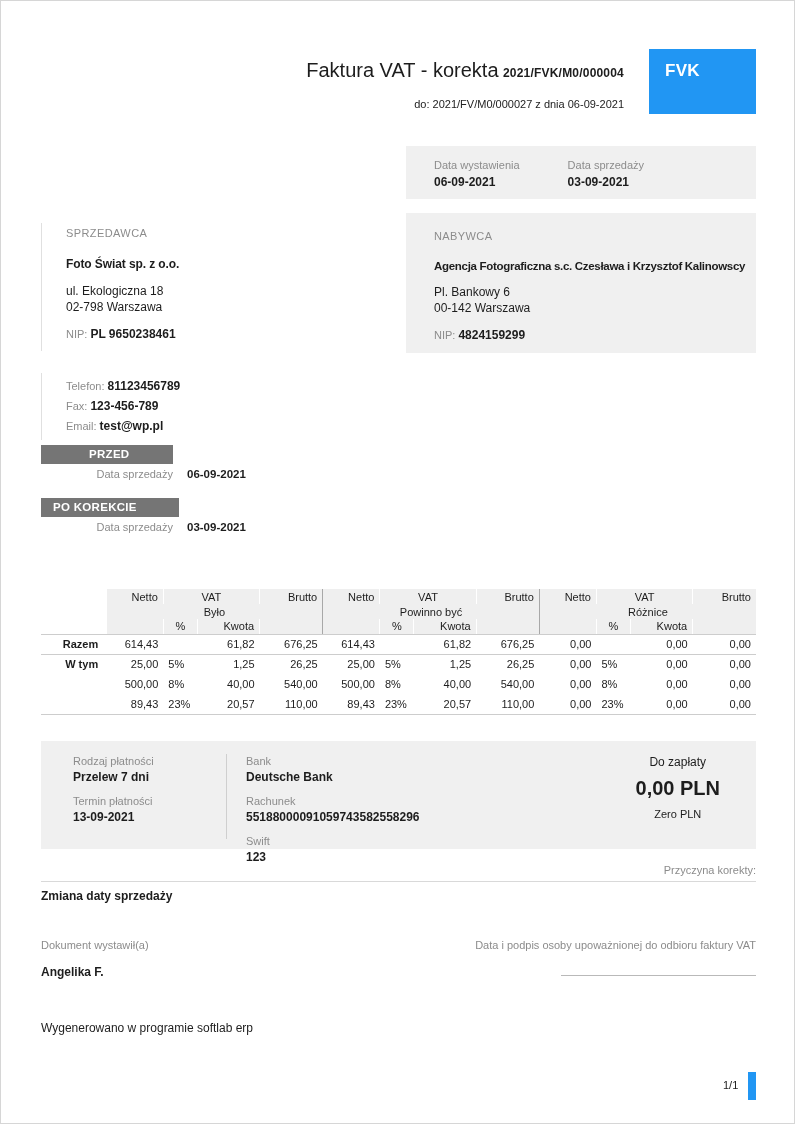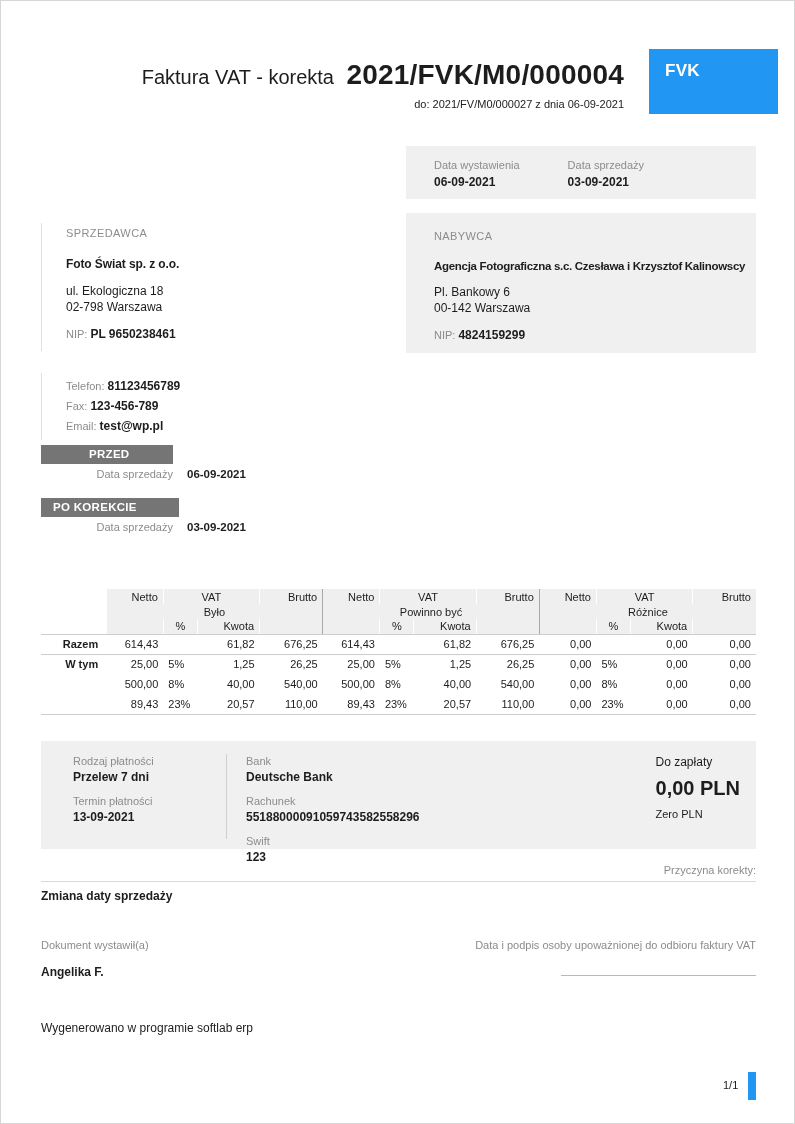--- a/index.html
+++ b/index.html
@@ -5,24 +5,24 @@
   * { margin:0; padding:0; box-sizing:border-box; }
   html,body { background:#fff; }
   body { font-family:"Liberation Sans", sans-serif; color:#1d1d1d; }
   .page {
     position:relative; width:795px; height:1124px; background:#fff;
     border:1px solid #d6d6d6; overflow:hidden;
   }
   
   .title-row { position:absolute; top:58px; left:40px; right:170px; text-align:right; white-space:nowrap; }
   .title-regular { font-size:20px; font-weight:400; }
-  .title-number { font-size:28px; font-weight:700; margin-left:8px; letter-spacing:.2px; }
+  .title-number { font-size:12px; font-weight:700; letter-spacing:.2px; }
   .reference { position:absolute; top:97px; left:40px; right:170px; text-align:right; font-size:11px; color:#222; }
   .badge {
-    position:absolute; top:48px; left:648px; width:129px; height:65px;
+    position:absolute; top:48px; left:648px; width:107px; height:65px;
     background:#2196f3; color:#fff; font-size:17px; font-weight:700;
     padding:12px 0 0 16px; letter-spacing:.3px;
   }
   
   .dates-box {
     position:absolute; top:145px; left:405px; width:350px; height:53px;
     background:#f0f0f0; display:flex; gap:48px; padding:13px 0 0 28px;
   }
   .field-label { font-size:11px; color:#8c8c8c; }
   .field-value { font-size:12px; font-weight:700; margin-top:4px; }
@@ -77,21 +77,21 @@
   
   .payment {
     position:absolute; top:740px; left:40px; width:715px; height:108px;
     background:#f0f0f0;
   }
   .pay-left { position:absolute; top:14px; left:32px; }
   .pay-left .field-value, .pay-mid .field-value { margin-top:3px; }
   .pay-gap { margin-top:11px; }
   .pay-divider { position:absolute; top:13px; bottom:10px; left:185px; width:1px; background:#cfcfcf; }
   .pay-mid { position:absolute; top:14px; left:205px; }
-  .pay-right { position:absolute; top:14px; right:16px; text-align:left; }
+  .pay-right { position:absolute; top:14px; right:36px; text-align:center; }
   .due-label { font-size:12px; color:#1d1d1d; }
   .due-amount { font-size:20px; font-weight:700; margin-top:8px; }
   .due-words { font-size:11px; margin-top:8px; }
   
   .reason { position:absolute; top:863px; left:40px; width:715px; }
   .reason-label { font-size:11px; color:#8c8c8c; padding-bottom:5px; border-bottom:1px solid #d9d9d9;text-align:right; }
   .reason-value { font-size:12px; font-weight:700; margin-top:7px; }
   
   .signatures { position:absolute; top:938px; left:40px; width:715px; display:flex; justify-content:space-between; }
   .sig-issuer .field-value { margin-top:14px; }

